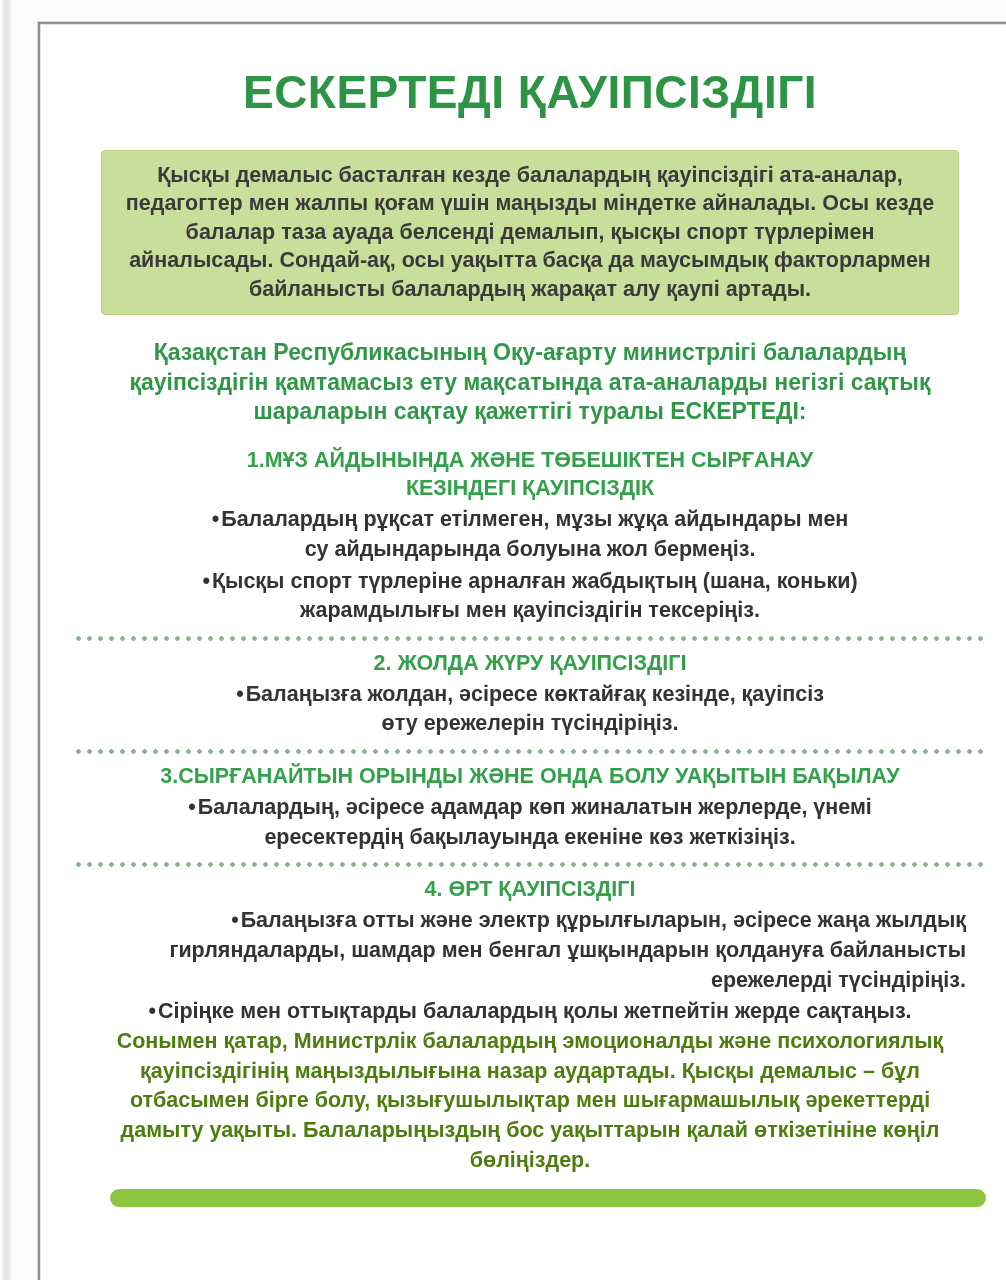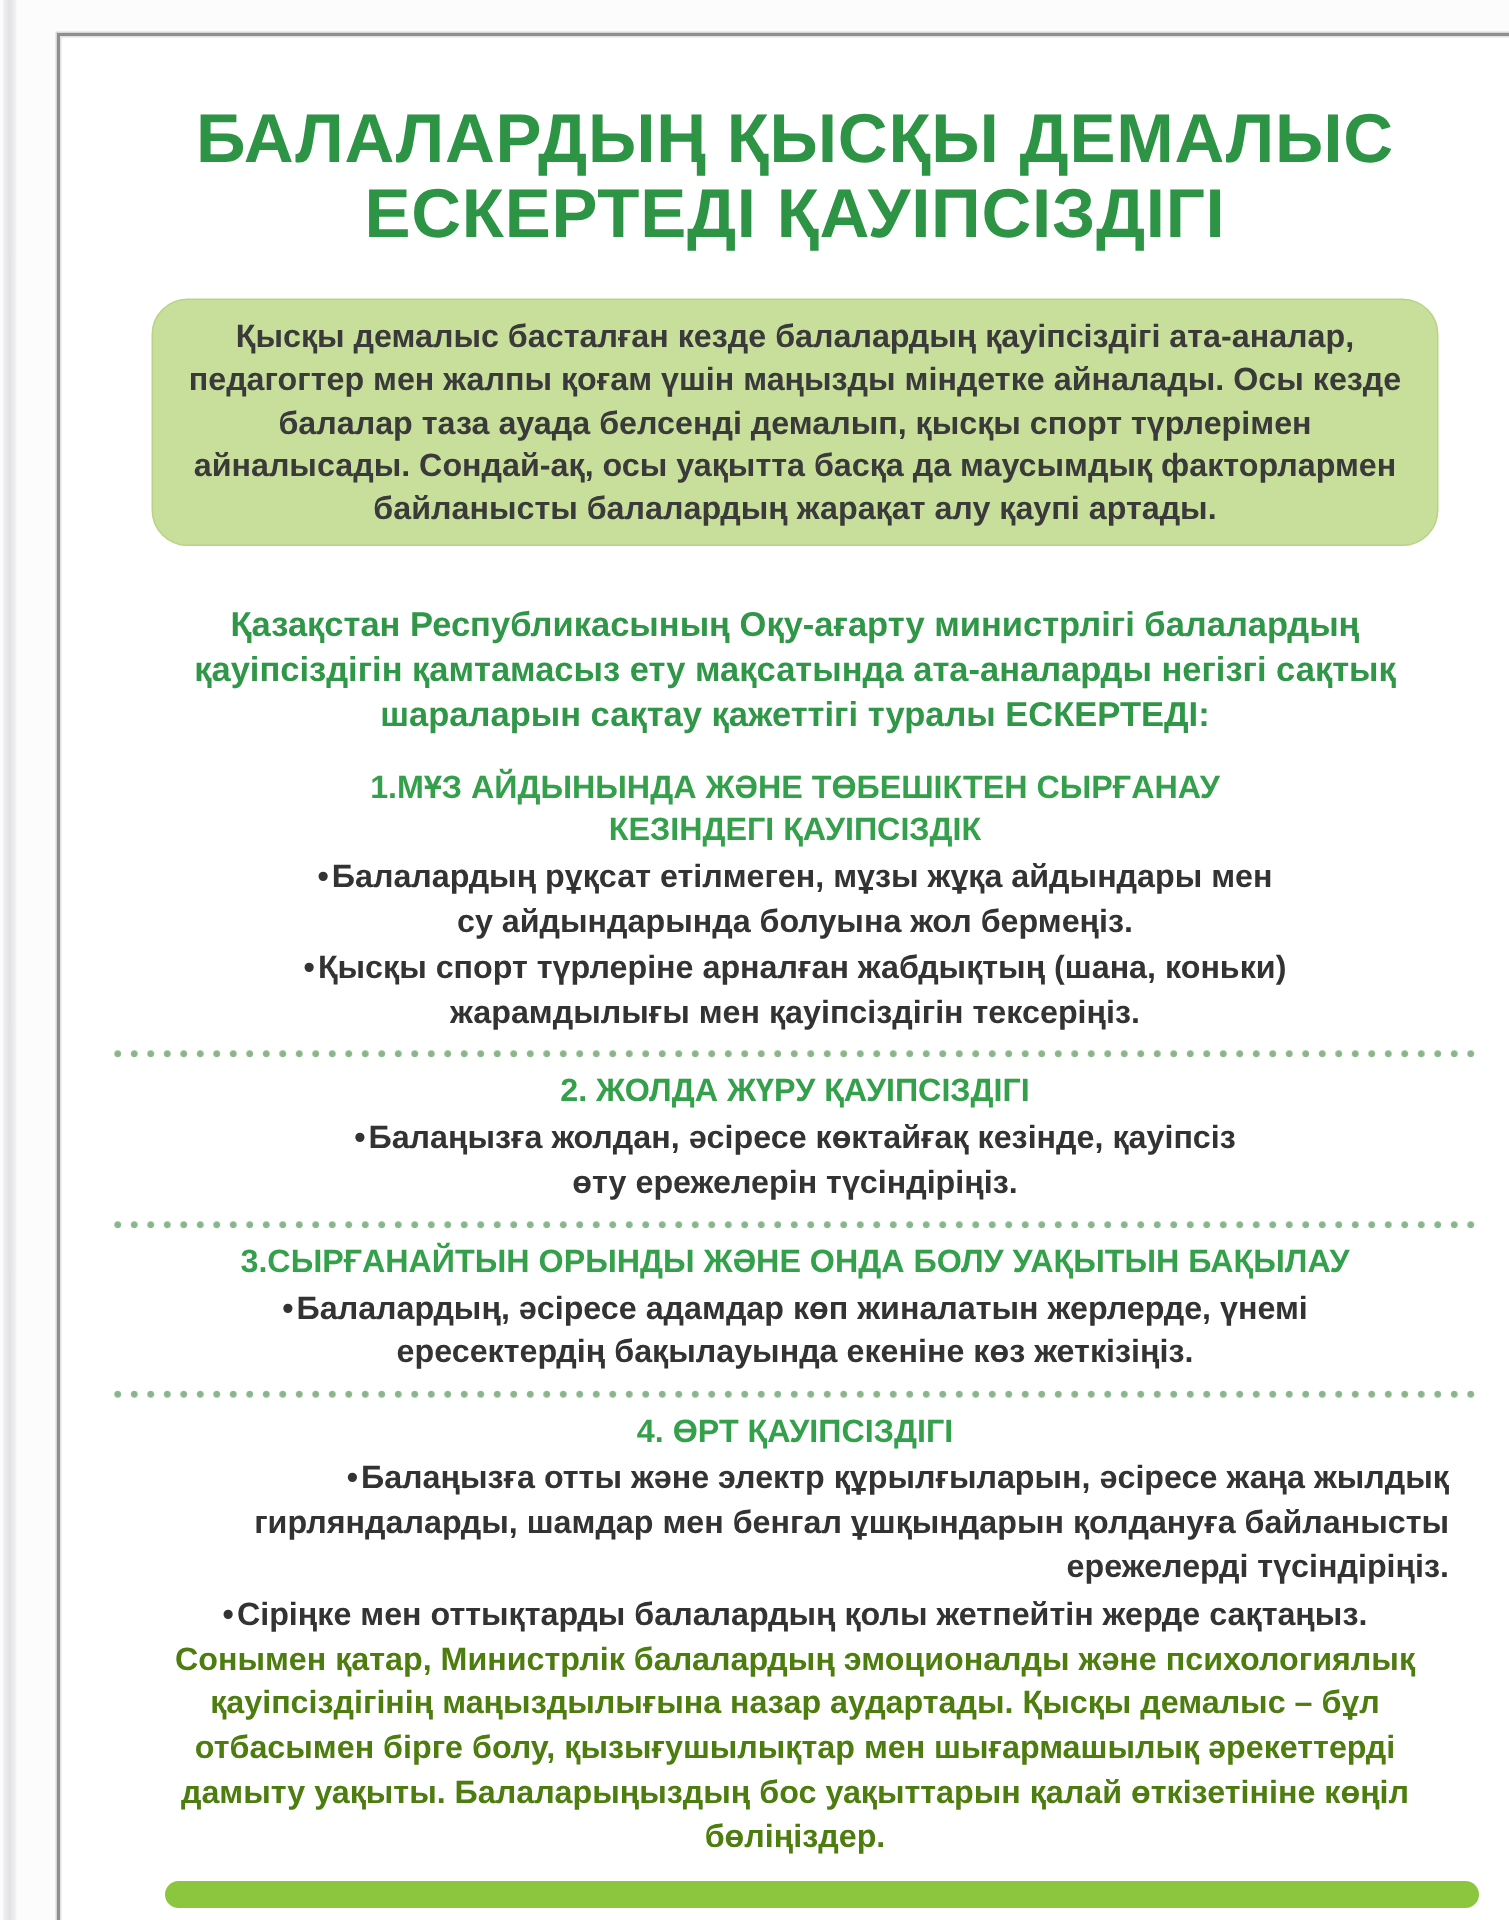--- a/index.html
+++ b/index.html
@@ -16,27 +16,27 @@
     position:absolute;left:38px;top:22px;width:978px;height:1300px;
     background:#ffffff;border:2px solid #8f8f8f;box-sizing:border-box;
     box-shadow:inset 0 0 0 1px #e2e2e2, -1px -1px 0 0 #d5d5d5;
     padding:0 22px 0 28px;font-weight:bold;color:#383838;
   }
   .title{
     margin-top:44px;text-align:center;color:#2d9345;
     font-size:46px;line-height:1.08;letter-spacing:.5px;
   }
   .intro-box{
-    margin:32px auto 0;width:812px;background:#c8de9b;border-radius:24px;
+    margin:32px auto 0;width:812px;background:#c8de9b;border-radius:4px;
     border:1px solid #b8d385;
     padding:10px 22px;text-align:center;color:#3a3a3a;
     font-size:21.5px;line-height:1.33;
   }
   .ministry{
-    margin:38px auto 0;width:884px;text-align:center;color:#2f9747;
+    margin:23px auto 0;width:884px;text-align:center;color:#2f9747;
     font-size:23px;line-height:1.3;
   }
   .sec-heading{
     margin:20px auto 0;text-align:center;color:#35a04c;
     font-size:21.5px;line-height:1.3;
   }
   .sec-heading.narrow{width:640px;}
   .bullet{
     margin:2px auto 0;text-align:center;color:#333333;
     font-size:21.5px;line-height:1.38;
@@ -59,21 +59,20 @@
   }
 </style>
 </head>
 <body>
 
 <div class="scan-strip"></div>
 
 <div class="page">
 
   <div class="title">
-    <div>БАЛАЛАРДЫҢ ҚЫСҚЫ ДЕМАЛЫС</div>
     <div>ЕСКЕРТЕДІ ҚАУІПСІЗДІГІ</div>
   </div>
 
   <div class="intro-box">
     <span>Қысқы демалыс басталған кезде балалардың қауіпсіздігі ата-аналар, педагогтер мен жалпы қоғам үшін маңызды міндетке айналады. Осы кезде балалар таза ауада белсенді демалып, қысқы спорт түрлерімен айналысады. Сондай-ақ, осы уақытта басқа да маусымдық факторлармен байланысты балалардың жарақат алу қаупі артады.</span>
   </div>
 
   <div class="ministry">
     <span>Қазақстан Республикасының Оқу-ағарту министрлігі балалардың қауіпсіздігін қамтамасыз ету мақсатында ата-аналарды негізгі сақтық шараларын сақтау қажеттігі туралы ЕСКЕРТЕДІ:</span>
   </div>

